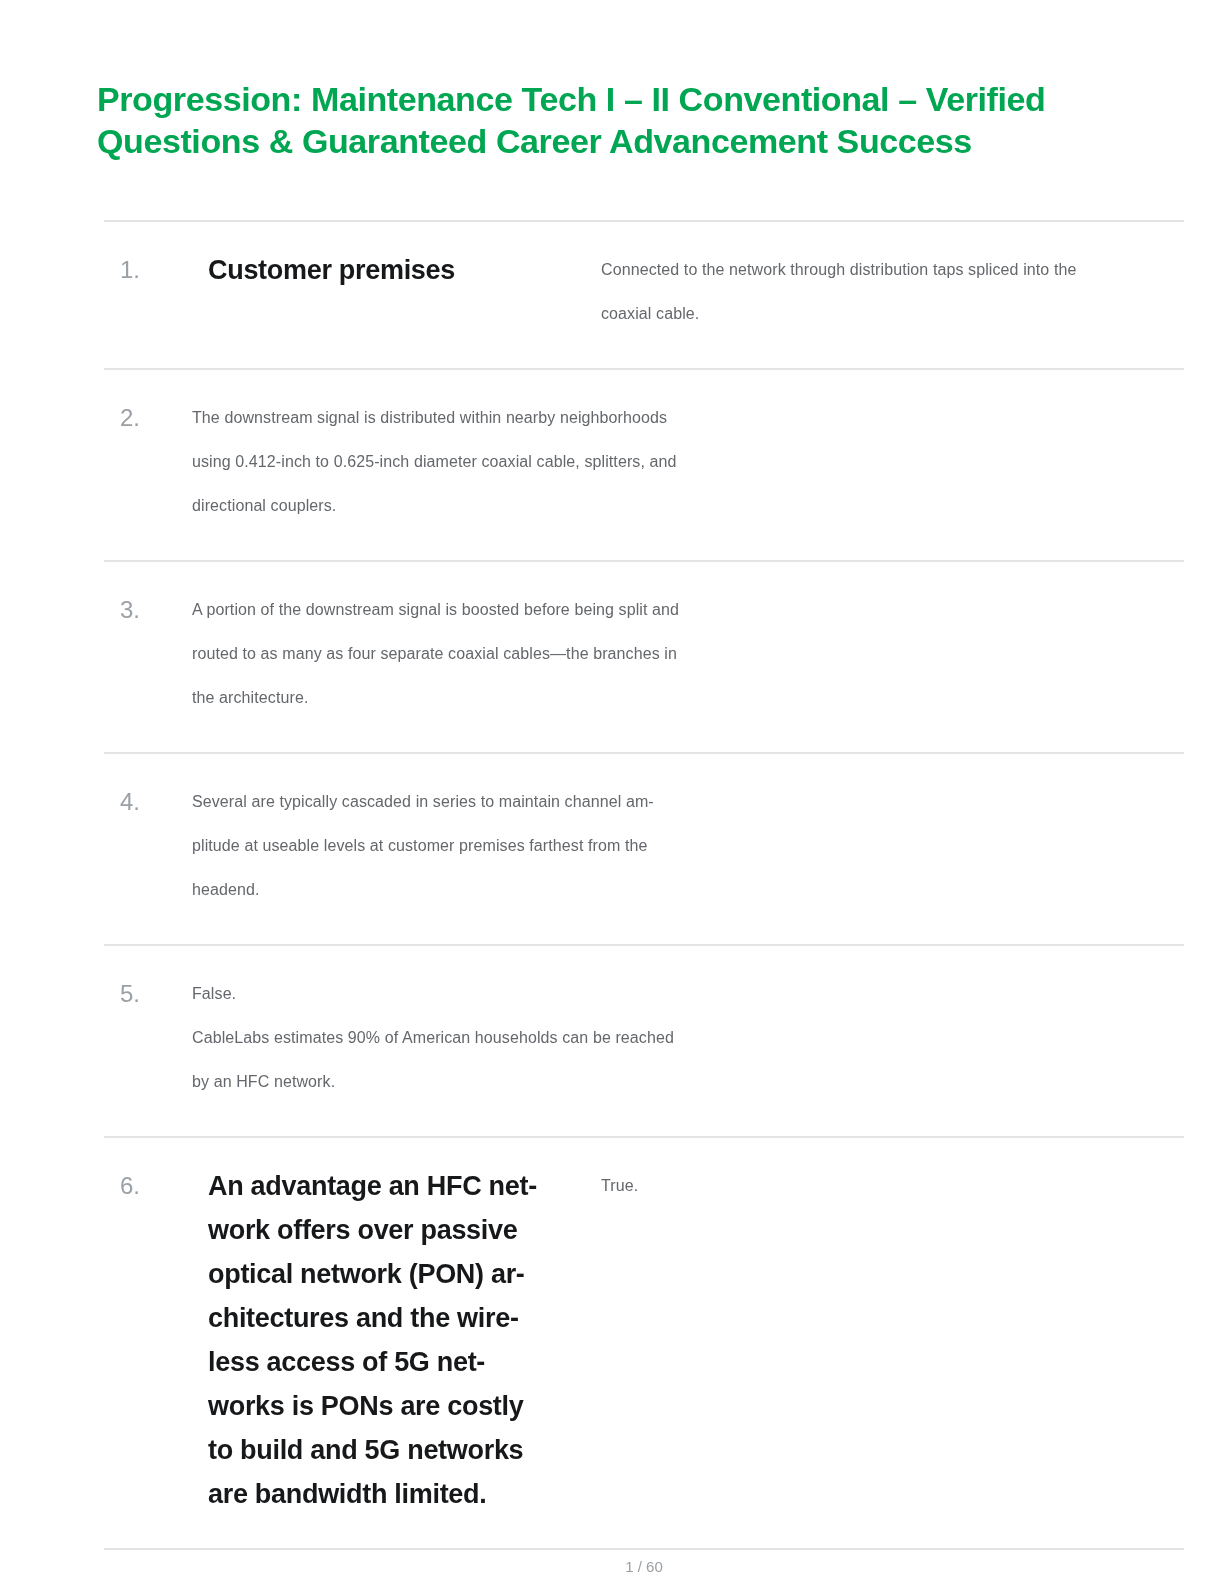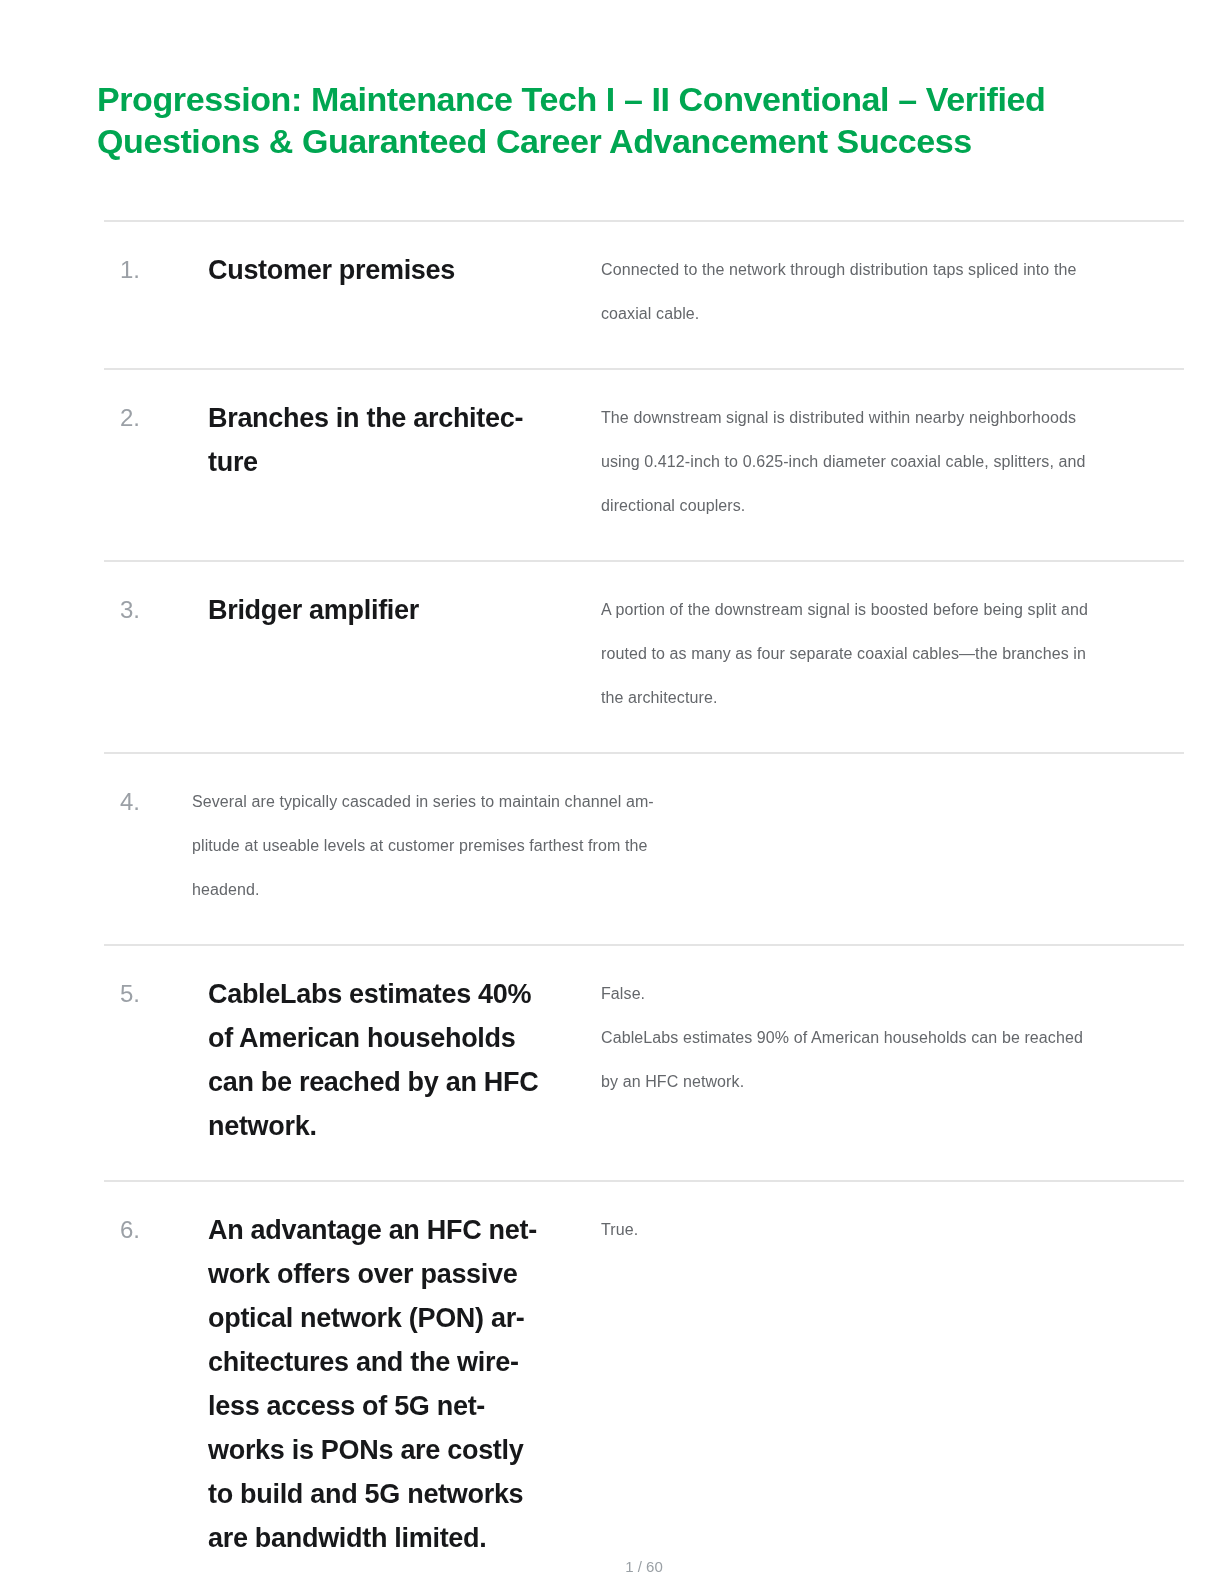--- a/index.html
+++ b/index.html
@@ -55,48 +55,41 @@
 
     <div class="qa-row">
       <div class="num">1.</div>
       <div class="term">Customer premises</div>
       <div class="def">Connected to the network through distribution taps spliced into the
 coaxial cable.</div>
     </div>
 
     <div class="qa-row">
       <div class="num">2.</div>
-      <div class="term">Branches in the architec-
-ture</div>
       <div class="def">The downstream signal is distributed within nearby neighborhoods
 using 0.412-inch to 0.625-inch diameter coaxial cable, splitters, and
 directional couplers.</div>
     </div>
 
     <div class="qa-row">
       <div class="num">3.</div>
-      <div class="term">Bridger amplifier</div>
       <div class="def">A portion of the downstream signal is boosted before being split and
 routed to as many as four separate coaxial cables—the branches in
 the architecture.</div>
     </div>
 
     <div class="qa-row">
       <div class="num">4.</div>
       <div class="def">Several are typically cascaded in series to maintain channel am-
 plitude at useable levels at customer premises farthest from the
 headend.</div>
     </div>
 
     <div class="qa-row">
       <div class="num">5.</div>
-      <div class="term">CableLabs estimates 40%
-of American households
-can be reached by an HFC
-network.</div>
       <div class="def">False.
 CableLabs estimates 90% of American households can be reached
 by an HFC network.</div>
     </div>
 
     <div class="qa-row">
       <div class="num">6.</div>
       <div class="term">An advantage an HFC net-
 work offers over passive
 optical network (PON) ar-

